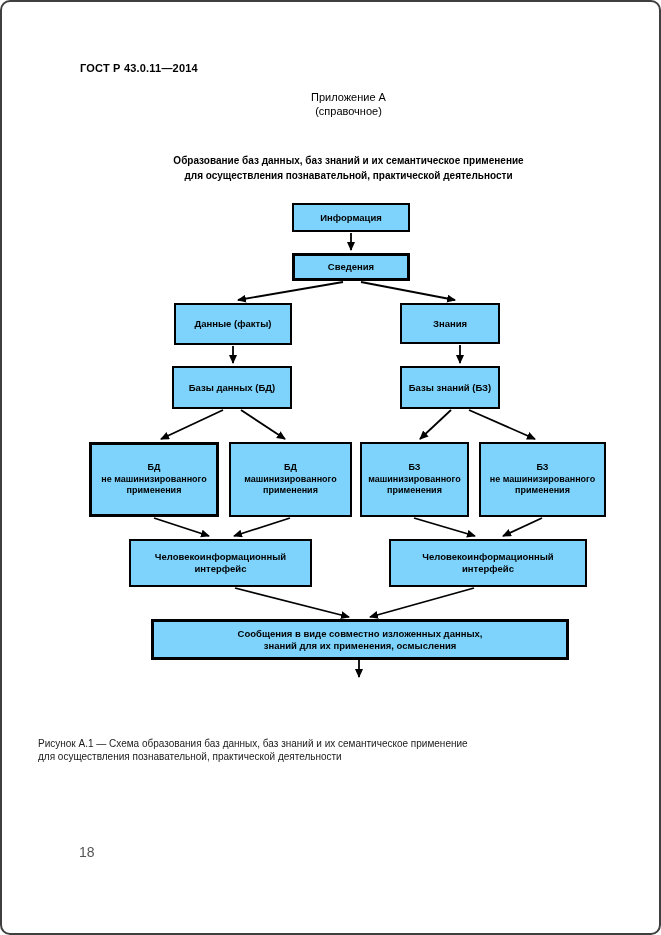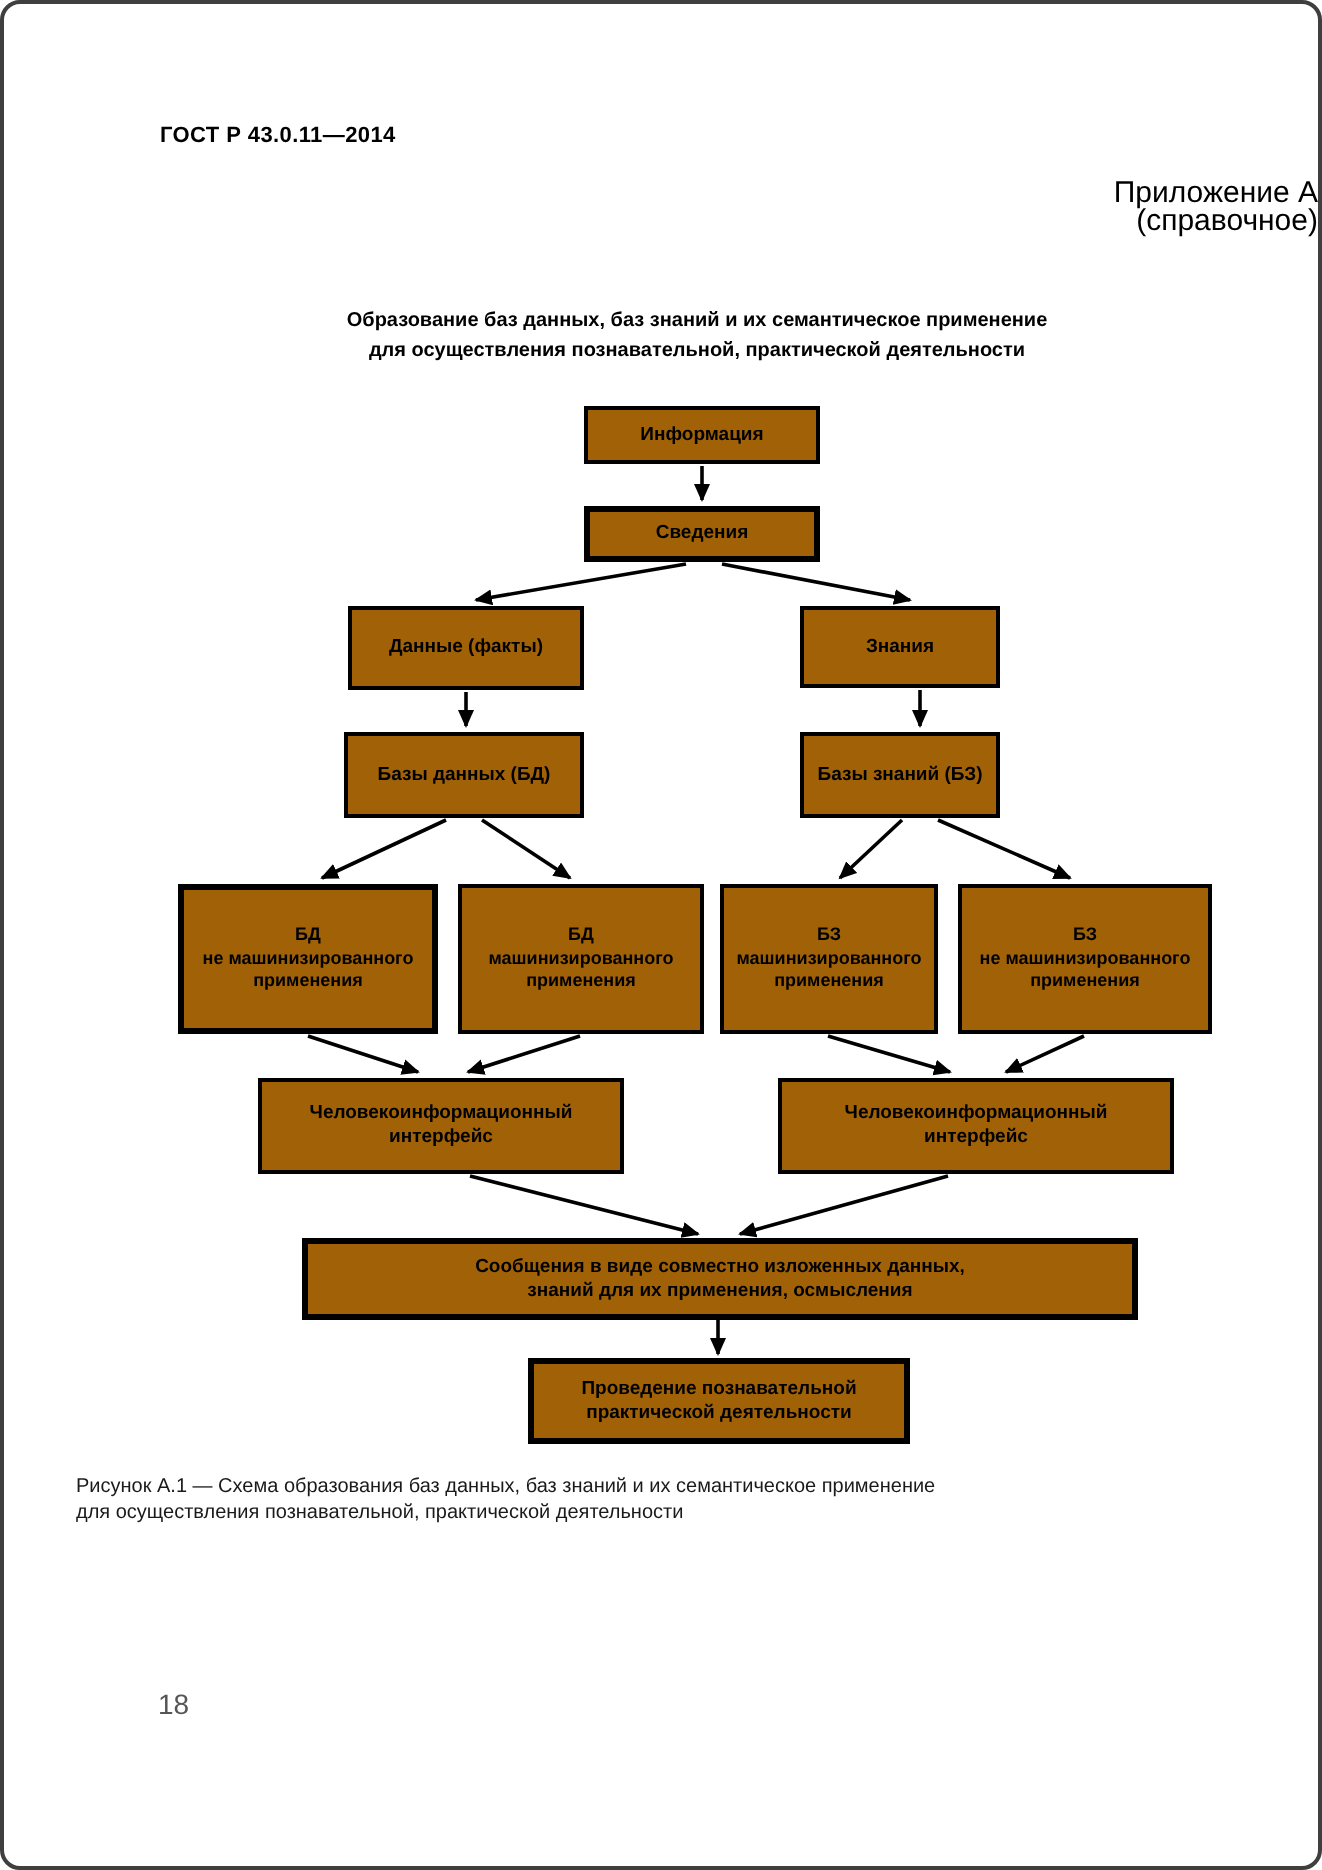--- a/index.html
+++ b/index.html
@@ -7,29 +7,29 @@
   body { font-family:"Liberation Sans", sans-serif; color:#000; }
   .page {
     position:relative; width:661px; height:935px; background:#fff;
     border:2px solid #3f3f3f; border-radius:10px; overflow:hidden;
   }
   .doc-code {
     position:absolute; left:78px; top:60px;
     font-size:11px; font-weight:bold; letter-spacing:0.2px;
   }
   .annex-wrap {
-    position:absolute; left:36px; right:0; top:88px; text-align:right;
-    font-size:15px; line-height:14px;
+    position:absolute; left:36px; right:0; top:88px; text-align:center;
+    font-size:11px; line-height:14px;
   }
   .doc-title {
     position:absolute; left:36px; right:0; top:151px; text-align:center;
     font-size:10px; font-weight:bold; line-height:15px; white-space:pre-line;
   }
   .box {
-    position:absolute; background:#a16207; border:2px solid #000;
+    position:absolute; background:#7dd3fc; border:2px solid #000;
     display:flex; align-items:center; justify-content:center;
     text-align:center; font-size:9.5px; font-weight:bold; line-height:12px;
     white-space:pre-line; padding:2px;
   }
   .thick { border-width:3px; }
   .small { font-size:9px; line-height:11.5px; }
   .b-info  { left:290px; top:201px; width:118px; height:29px; }
   .b-sved  { left:290px; top:251px; width:118px; height:28px; }
   .b-dan   { left:172px; top:301px; width:118px; height:42px; }
   .b-zna   { left:398px; top:301px; width:100px; height:41px; }
@@ -110,21 +110,19 @@
 применения</div>
   <div class="box b-bz2 small">БЗ
 не машинизированного
 применения</div>
   <div class="box b-ifl">Человекоинформационный
 интерфейс</div>
   <div class="box b-ifr">Человекоинформационный
 интерфейс</div>
   <div class="box b-msg thick">Сообщения в виде совместно изложенных данных,
 знаний для их применения, осмысления</div>
-  <div class="box b-fin thick">Проведение познавательной
-практической деятельности</div>
 
   <div class="caption">Рисунок  А.1 — Схема образования баз данных, баз знаний и их семантическое применение
 для осуществления познавательной, практической деятельности</div>
 
   <div class="page-number">18</div>
 
 </div>
 
 </body></html>

